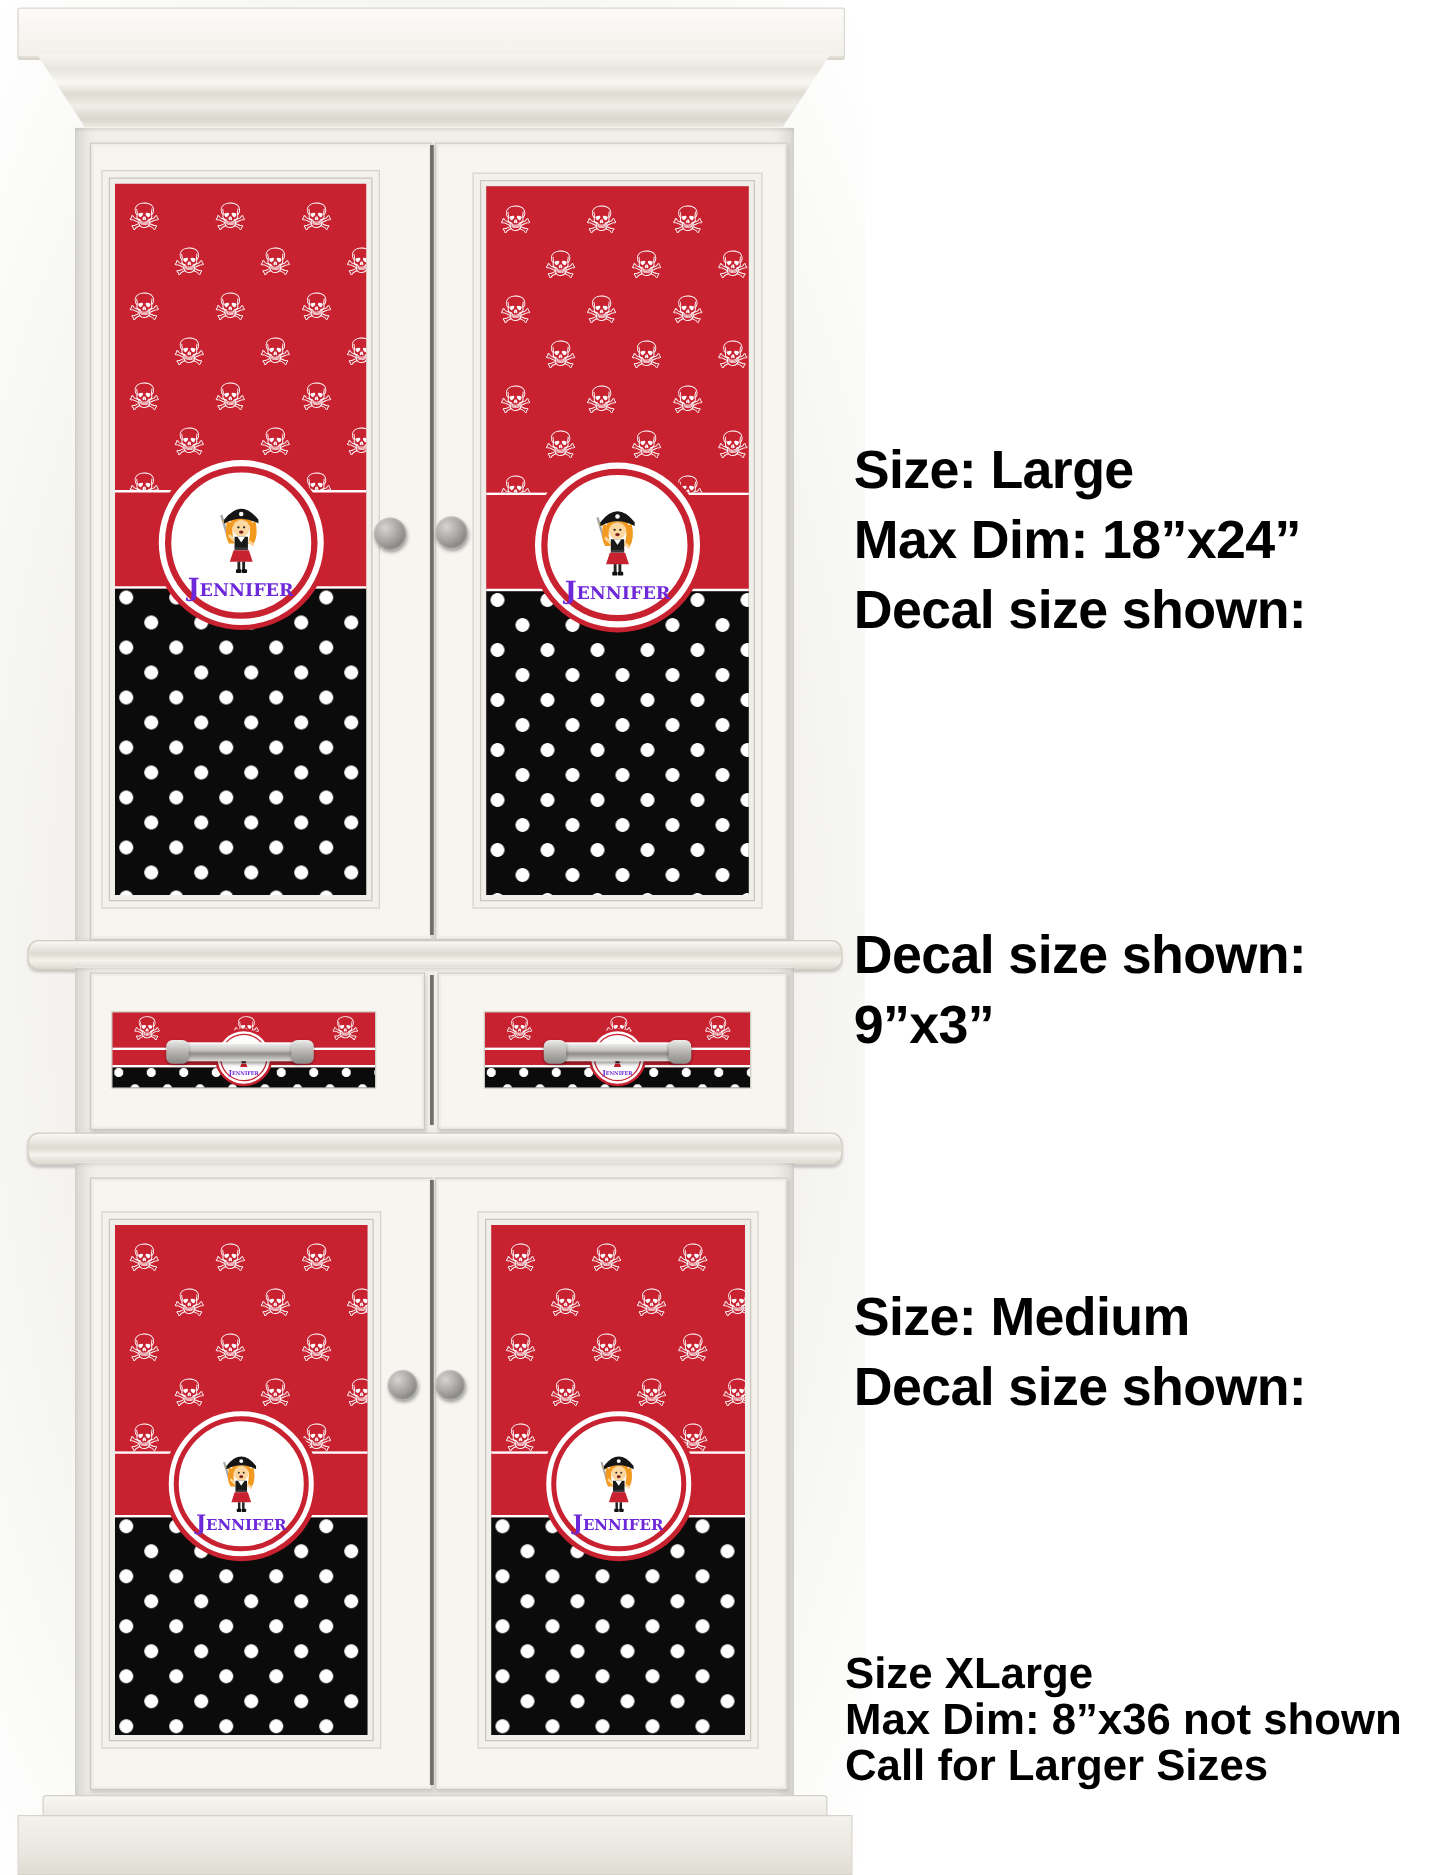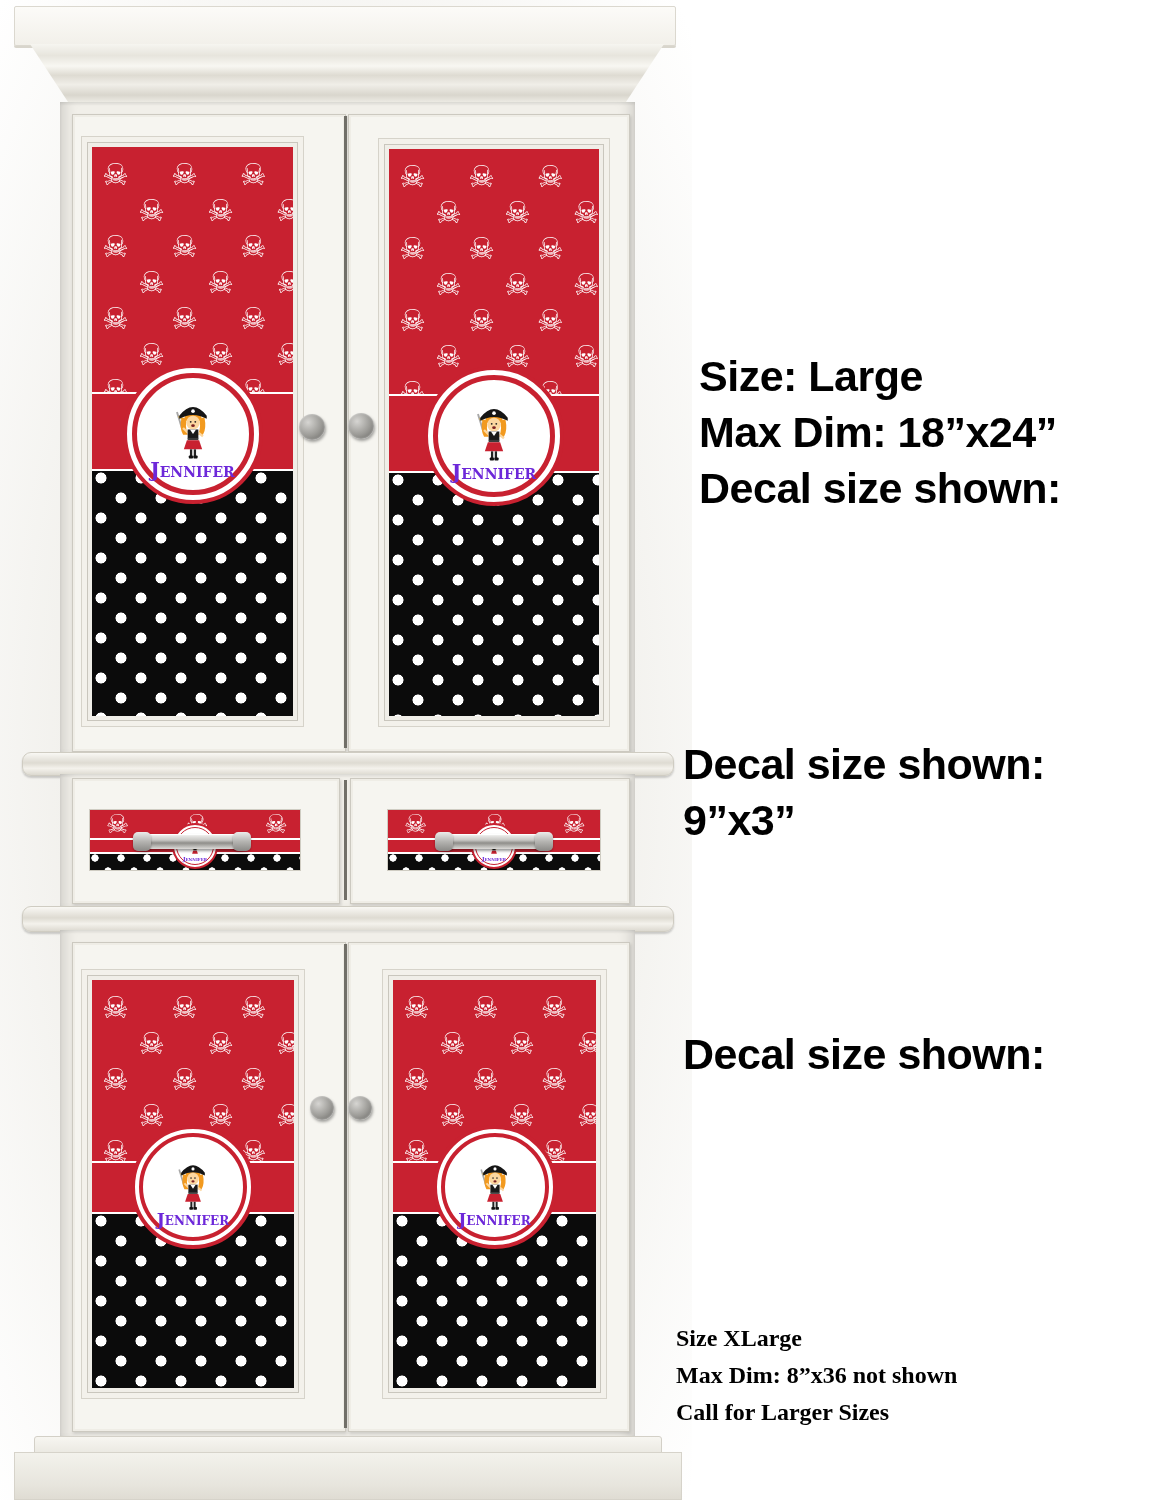--- a/index.html
+++ b/index.html
@@ -92,21 +92,21 @@
   .badge-mini{position:absolute;left:50%;transform:translateX(-50%);top:13px;width:46px;height:46px;
     background:#fff;border:2px solid #c82130;border-radius:50%;z-index:4;
     display:flex;flex-direction:column;align-items:center;justify-content:flex-end;
     padding-bottom:5px;box-sizing:border-box;}
   .badge-mini::before{content:"";position:absolute;inset:2px;border:1.5px solid #c82130;border-radius:50%;}
   .badge-mini .badge-name{font-size:5.5px;}
 
   
   .size-block{position:absolute;color:#000;font-weight:bold;font-size:43px;line-height:56px;
     letter-spacing:-0.5px;white-space:nowrap;}
-  .size-block.small-text{font-size:24px;line-height:37px;letter-spacing:0;font-family:Liberation Serif, serif;}
+  .size-block.small-text{font-size:35px;line-height:37px;letter-spacing:0;}
 </style>
 </head>
 <body>
 
 <div class="stage">
   <div class="backdrop"></div>
 
   <div>
     <div class="crown-top"></div>
     <div class="crown-mold"></div>
@@ -301,32 +301,33 @@
       </div>
     </div>
 
     <div class="knob" style="left:310px;top:1096px;width:24px;height:24px;"></div>
     <div class="knob" style="left:348px;top:1096px;width:24px;height:24px;"></div>
 
     <div class="base-step"></div>
     <div class="base-board"></div>
   </div>
 
-  <div class="size-block" style="left:683px;top:348px;margin-left:16px;">
+  <div class="size-block" style="left:683px;top:348px;">
     <div>Size: Large</div>
     <div>Max Dim: 18”x24”</div>
     <div>Decal size shown:</div>
   </div>
 
   <div class="size-block" style="left:683px;top:736px;">
     <div>Decal size shown:</div>
     <div>9”x3”</div>
   </div>
 
   <div class="size-block" style="left:683px;top:1026px;">
+    <div>Size: Medium</div>
     <div>Decal size shown:</div>
   </div>
 
   <div class="size-block small-text" style="left:676px;top:1320px;">
     <div>Size XLarge</div>
     <div>Max Dim: 8”x36 not shown</div>
     <div>Call for Larger Sizes</div>
   </div>
 </div>
 

